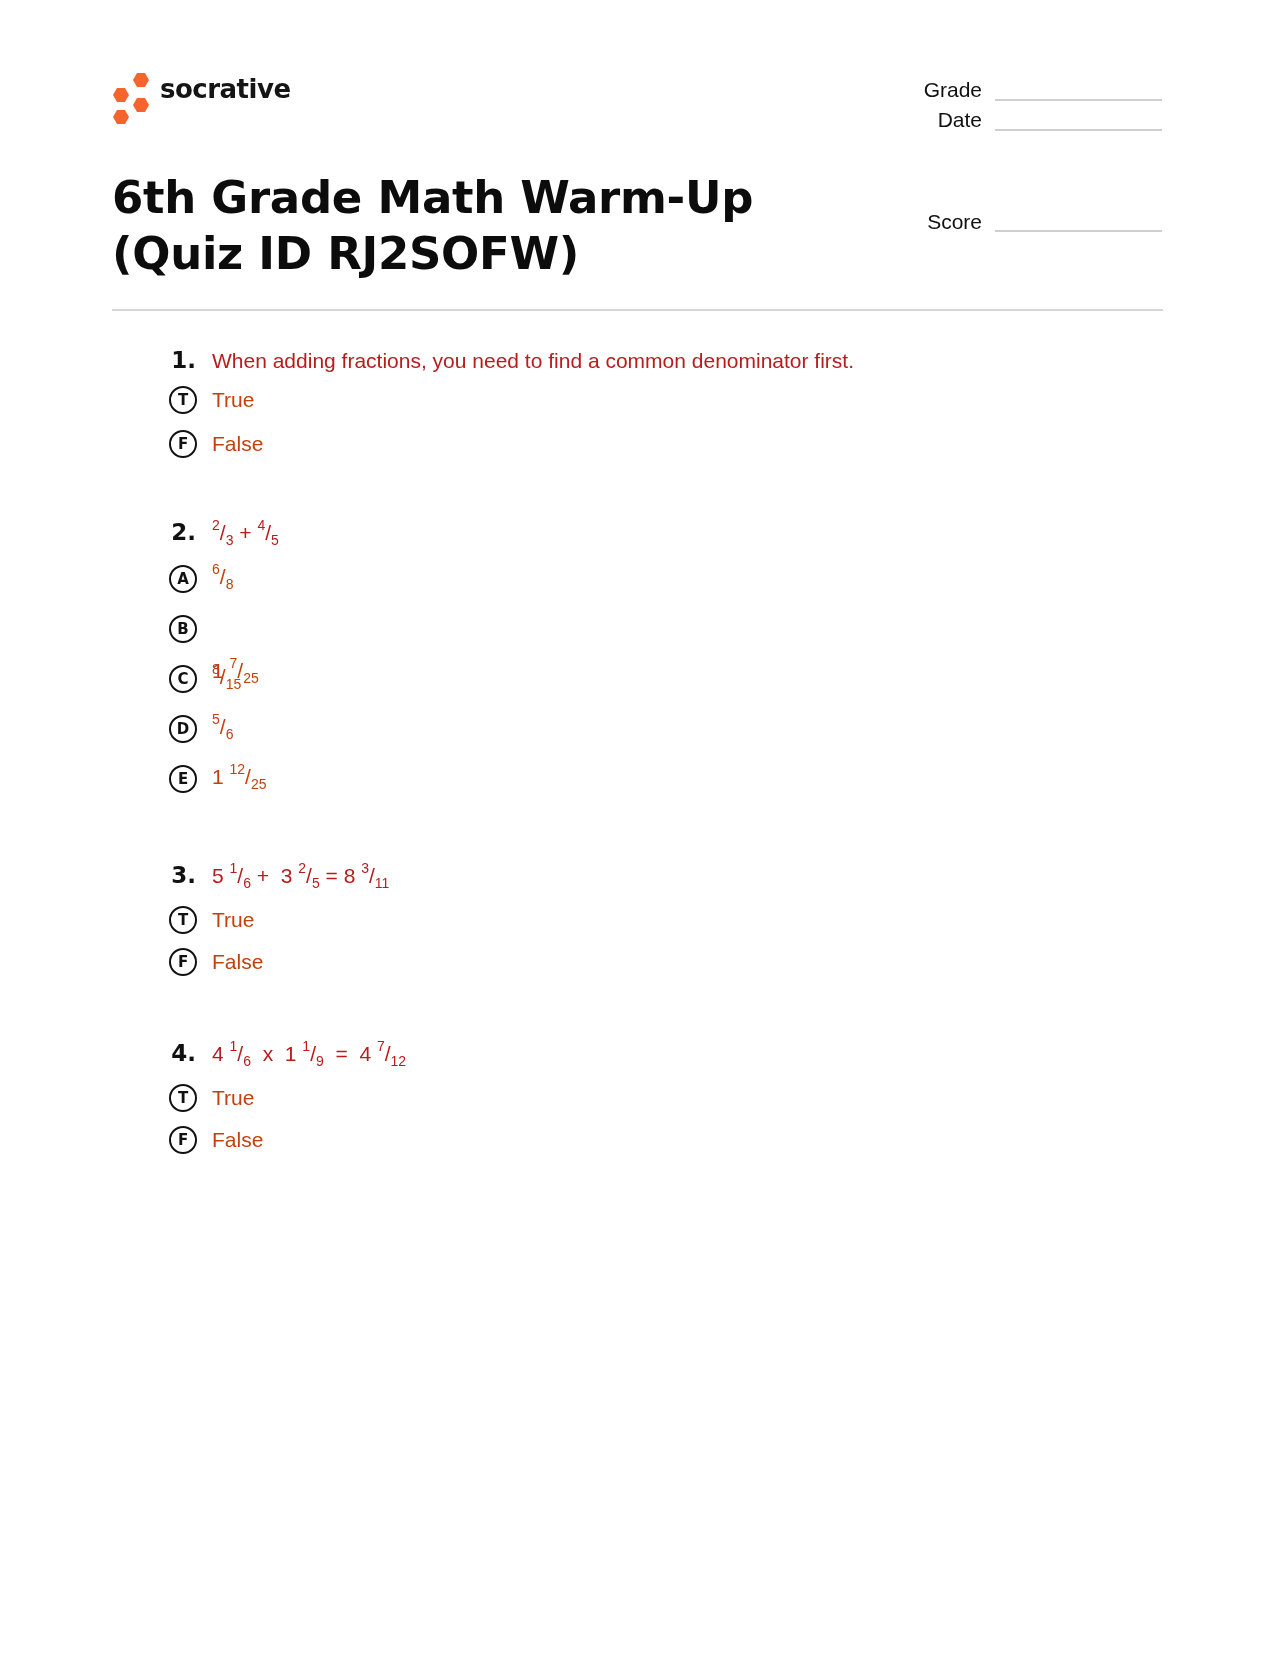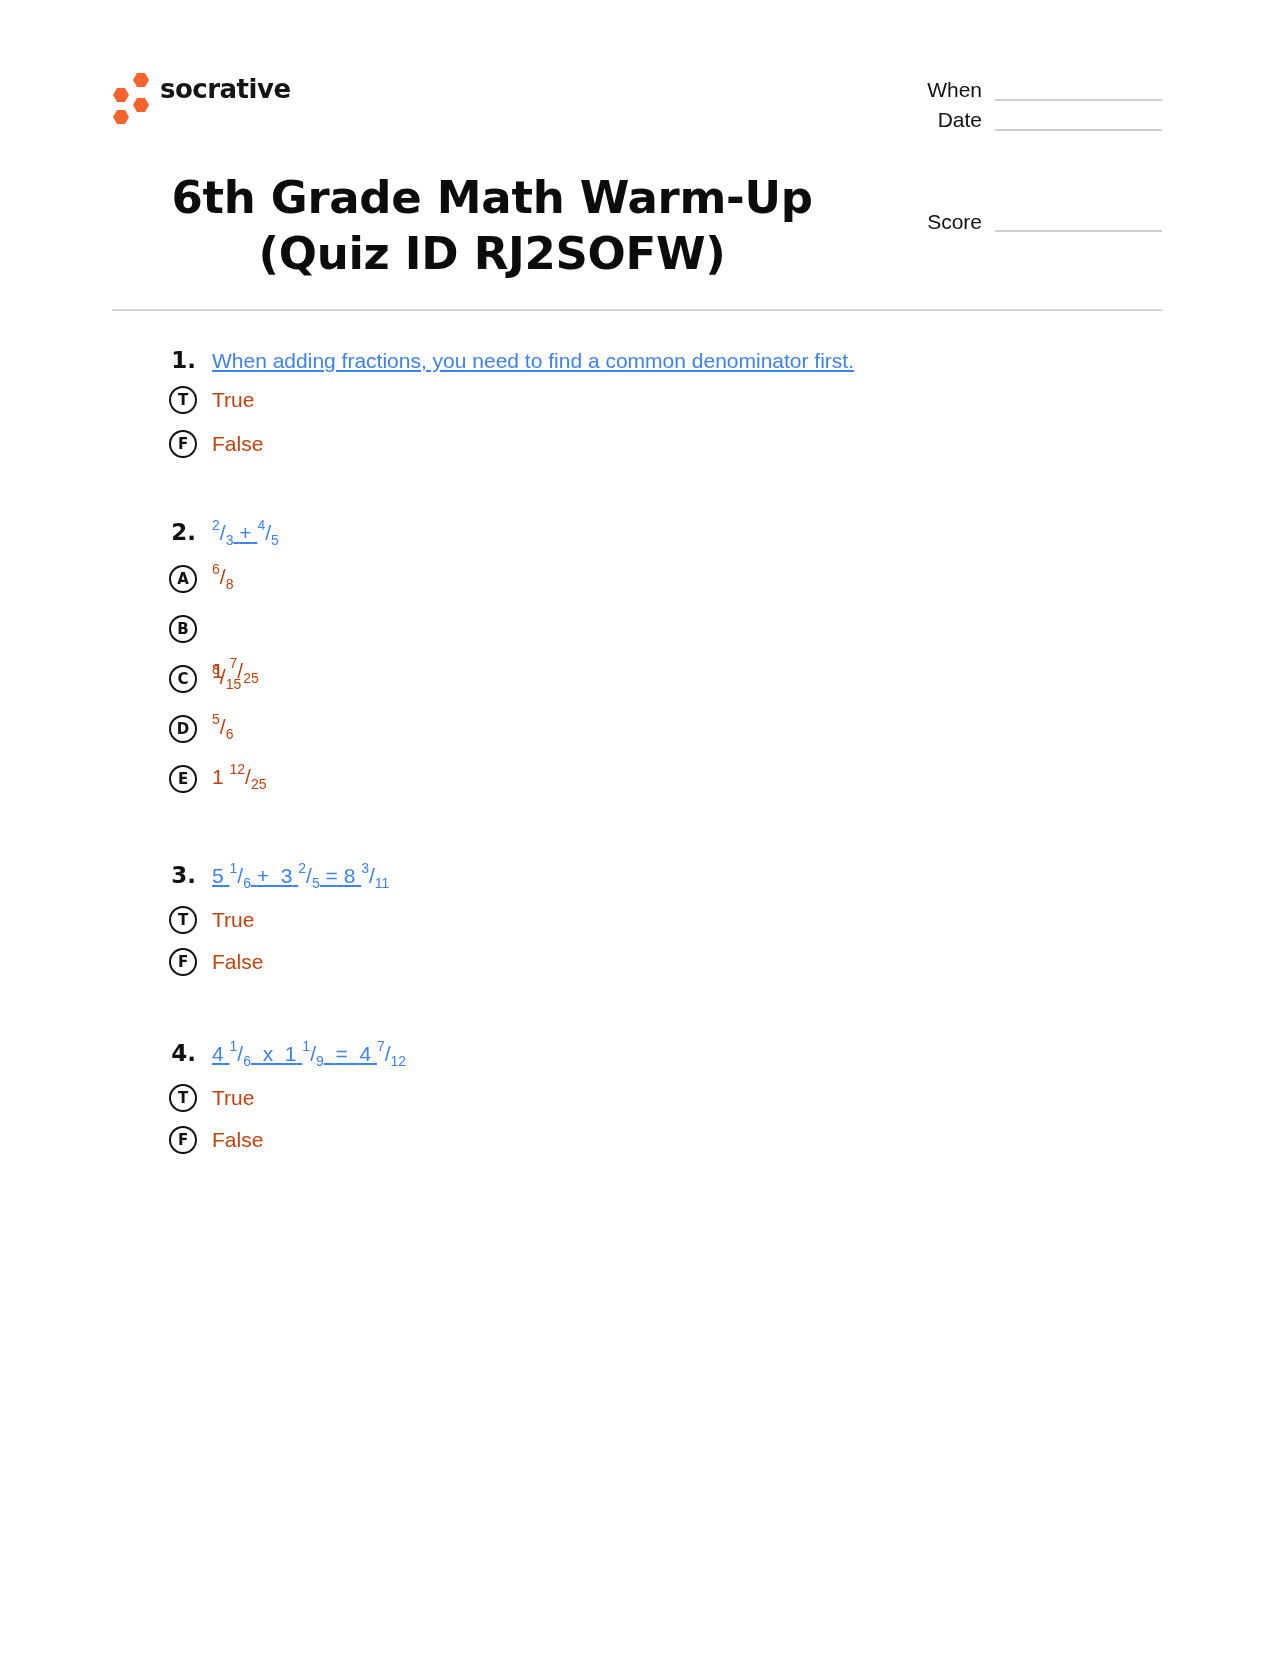--- a/index.html
+++ b/index.html
@@ -12,28 +12,28 @@
   .logo svg { position:absolute; left:0; top:0; }
   .logo-text { position:absolute; left:50px; top:4px; font-family:"DejaVu Sans", sans-serif;
                font-size:26px; font-weight:bold; letter-spacing:-0.5px; color:#151515; }
 
   
   .meta-label { position:absolute; width:120px; text-align:right; font-size:21px; color:#111; }
   .meta-line { position:absolute; height:0; border-top:2px solid #cfcfcf; }
 
   
   .title { left:112px; top:170px; width:760px; font-family:"DejaVu Sans", sans-serif;
-           font-weight:bold; font-size:45px; line-height:56px; color:#0c0c0c; letter-spacing:-0.3px;text-align:center; }
+           font-weight:bold; font-size:45px; line-height:56px; color:#0c0c0c; letter-spacing:-0.3px; }
 
   .separator { left:112px; top:309px; width:1051px; height:0; border-top:2px solid #d6d6d6; }
 
   
   .q-num { position:absolute; width:40px; text-align:right; font-family:"DejaVu Sans", sans-serif;
            font-weight:bold; font-size:23px; color:#111; }
-  .q-text { position:absolute; font-size:21px; color:#3b82f6; white-space:nowrap;text-decoration:underline; }
+  .q-text { position:absolute; font-size:21px; color:#b91c1c; white-space:nowrap; }
   .choice-circle { position:absolute; width:28px; height:28px; border:2px solid #111; border-radius:50%;
                    box-sizing:border-box; display:flex; align-items:center; justify-content:center;
                    font-family:"DejaVu Sans", sans-serif; font-weight:bold; font-size:15px; color:#111; }
   .choice-text { position:absolute; font-size:21px; color:#c2410c; white-space:nowrap; }
   sup.n { font-size:14px; position:relative; top:-3px; vertical-align:top; line-height:1; }
   sub.d { font-size:14px; position:relative; top:2px; vertical-align:bottom; line-height:1; }
   .frac { display:inline-block;text-align:center; }
 </style>
 </head>
 <body>
@@ -41,21 +41,21 @@
 <div class="abs logo">
   <svg width="44" height="56" viewBox="0 0 44 56">
     <polygon points="27,3 35,3 39,10 35,17 27,17 23,10" fill="#F5642D"></polygon>
     <polygon points="7,18 15,18 19,25 15,32 7,32 3,25" fill="#F5642D"></polygon>
     <polygon points="27,28 35,28 39,35 35,42 27,42 23,35" fill="#F5642D"></polygon>
     <polygon points="7,40 15,40 19,47 15,54 7,54 3,47" fill="#F5642D"></polygon>
   </svg>
   <span class="logo-text">socrative</span>
 </div>
 
-<span class="meta-label" style="left:862px; top:78px;">When</span>
+<span class="meta-label" style="left:862px; top:78px;">Grade</span>
 <div class="meta-line" style="left:995px; top:99px; width:167px;"></div>
 
 <span class="meta-label" style="left:862px; top:108px;">Date</span>
 <div class="meta-line" style="left:995px; top:129px; width:167px;"></div>
 
 <span class="meta-label" style="left:862px; top:210px;">Score</span>
 <div class="meta-line" style="left:995px; top:230px; width:167px;"></div>
 
 <div class="abs title">6th Grade Math Warm-Up (Quiz ID RJ2SOFW)</div>
 

